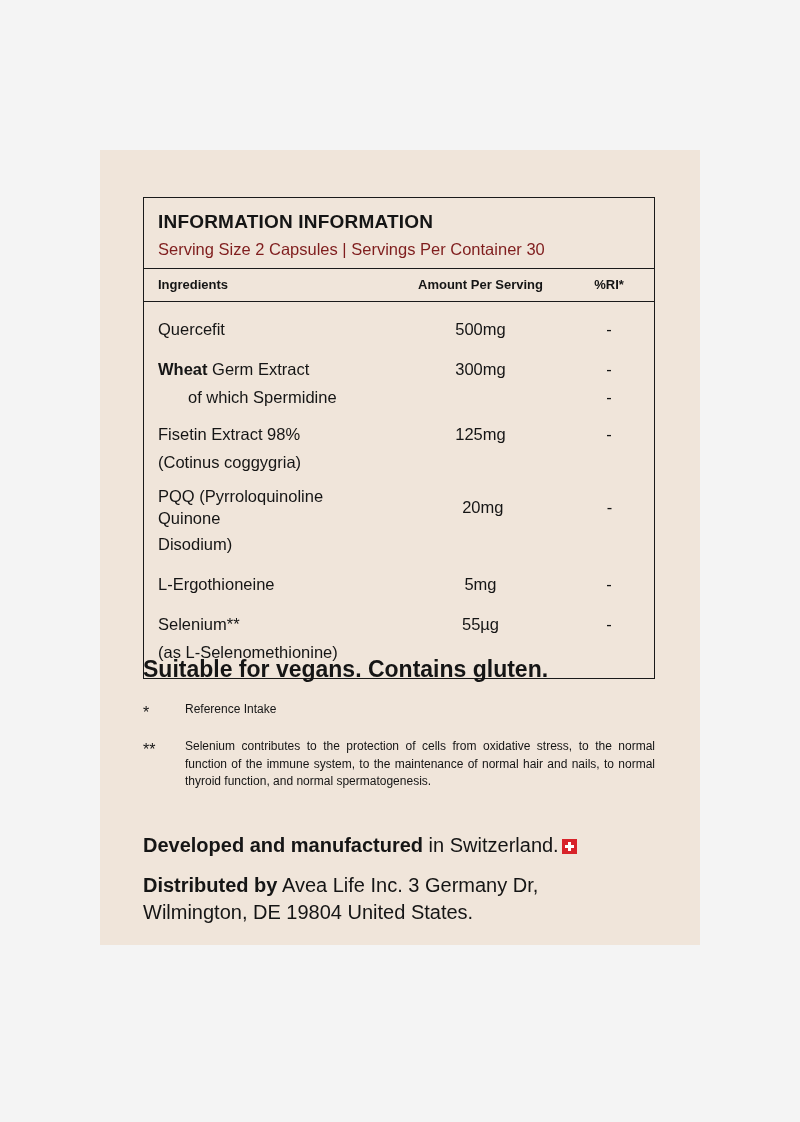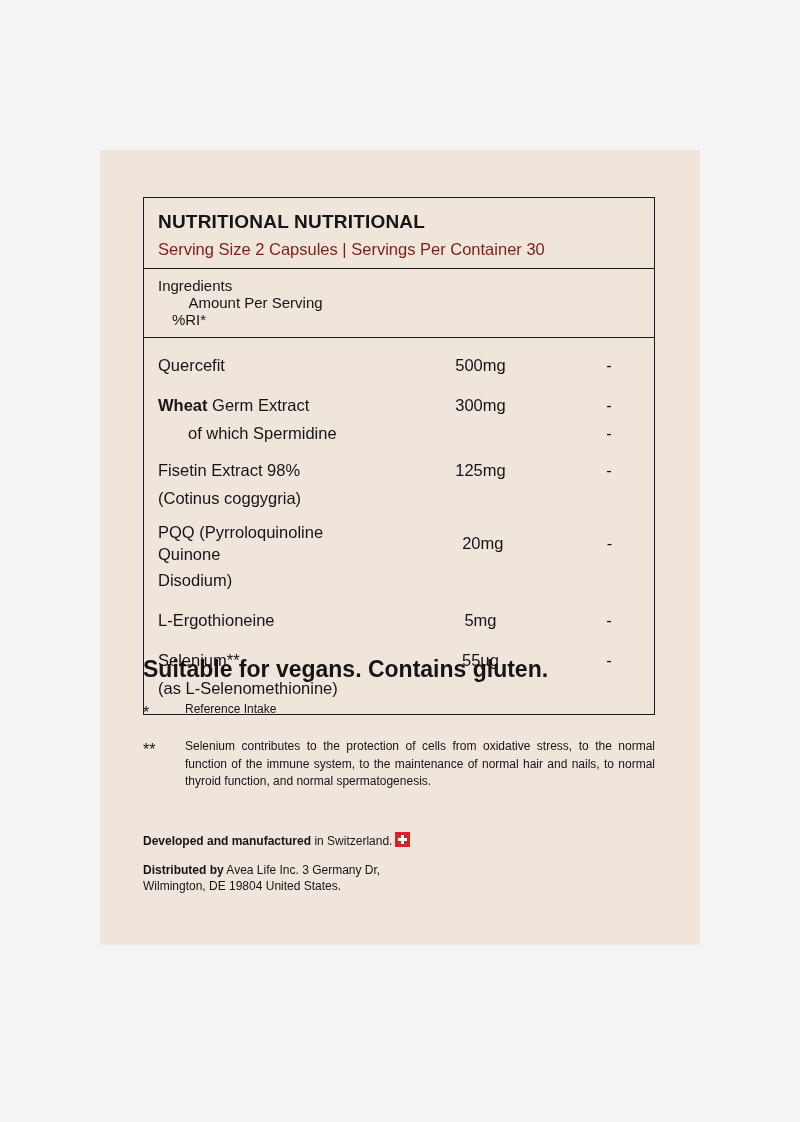--- a/index.html
+++ b/index.html
@@ -50,24 +50,23 @@
     font-size: 16.5px;
     color: #7f1d1d;
     margin-top: 5px;
     line-height: 1.25;
   }
   .col-head {
     display: flex;
     align-items: baseline;
     padding: 8px 14px 9px 14px;
     border-bottom: 1.5px solid #1a1a1a;
-    font-weight: 400;
-    font-size: 15px;
-    color: #151515;
-    flex-direction: column;
+    font-weight: 700;
+    font-size: 13px;
+    color: #151515;
   }
   .col-ing { flex: 1 1 auto; text-align: left; }
   .col-amt { width: 195px; text-align: center; }
   .col-ri  { width: 62px; text-align: center; }
 
   .rows { padding: 10px 0 12px 0; }
   .row {
     display: flex;
     align-items: center;
     padding: 4px 14px;
@@ -127,21 +126,21 @@
     line-height: 1.45;
     text-align: justify;
   }
   .footer {
     position: absolute;
     left: 43px;
     top: 682px;
     width: 512px;
   }
   .footer-line {
-    font-size: 12px;
+    font-size: 20px;
     color: #151515;
     line-height: 1.38;
     margin-bottom: 12px;
   }
   .footer-line .bold { font-weight: 700; }
   .swiss-flag {
     display: inline-block;
     width: 15px;
     height: 15px;
     background: #d8232a;
@@ -158,21 +157,21 @@
   .swiss-flag::after  { left: 3px; top: 6px; width: 9px; height: 3px; }
 </style>
 </head>
 <body>
 
 <div class="page">
   <div class="label-card">
 
     <div class="panel">
       <div class="panel-head">
-        <div class="nutri-title">NUTRITIONAL NUTRITIONAL</div>
+        <div class="nutri-title">INFORMATION INFORMATION</div>
         <div class="serving-line">Serving Size 2 Capsules | Servings Per Container 30</div>
       </div>
 
       <div class="col-head">
         <div class="col-ing">Ingredients</div>
         <div class="col-amt">Amount Per Serving</div>
         <div class="col-ri">%RI*</div>
       </div>
 
       <div class="rows">

